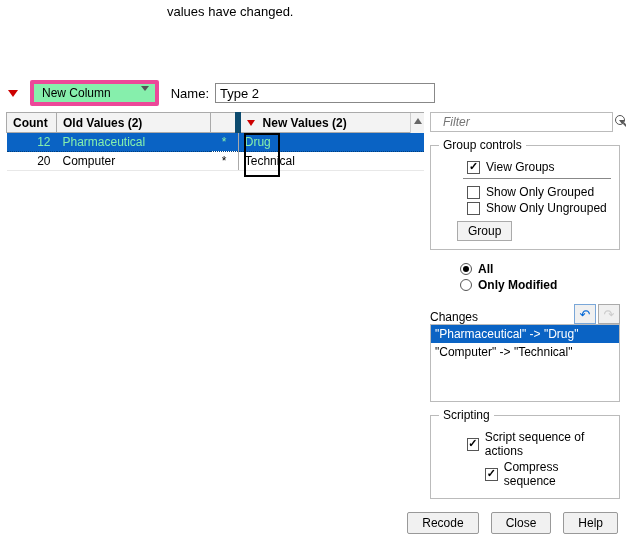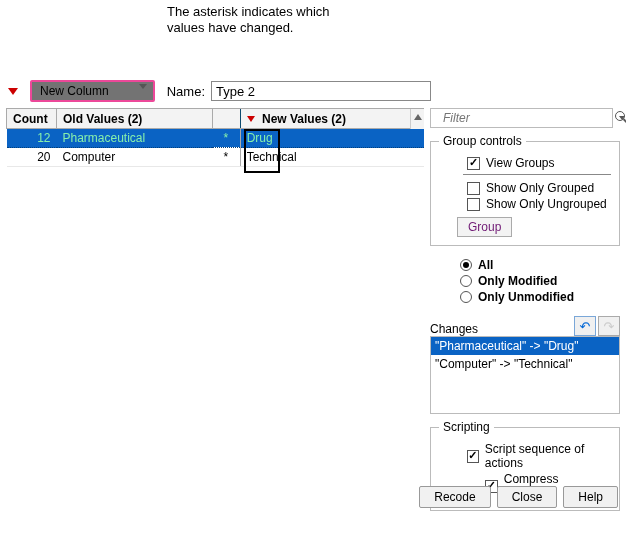--- a/index.html
+++ b/index.html
@@ -28,21 +28,21 @@
     border-left:5px solid transparent;
     border-right:5px solid transparent;
     border-top:7px solid #c00;
     vertical-align: middle;
   }
   .red-tri.small { border-left-width:4px;border-right-width:4px;border-top-width:6px;}
   .topbar { display:flex; align-items:center; gap:6px; }
   .topbar .menu-tri { margin-right:4px; padding:2px; }
   .combo {
     display:flex; align-items:flex-start; gap:30px;
-    border:2px solid #ec4899; background:#737373;
+    border:4px solid #ec4899; background:#86efac;
     padding:2px 6px 2px 8px; font-size:12px;
     border-radius:2px;
   }
   .combo .chev {
     display:inline-block; width:0;height:0;
     border-left:4px solid transparent;
     border-right:4px solid transparent;
     border-top:5px solid #555;
   }
   .name-label { margin-left:6px; font-size:13px; }
@@ -56,21 +56,21 @@
   .table { border-collapse:collapse; width:100%; background:#fff; font-size:12px; }
   .table th {
     background:#f3f3f3; border-top:1px solid #aaa; border-bottom:1px solid #aaa;
     font-weight:600; text-align:left; padding:2px 6px; position:relative;
     height:20px;
   }
   .table td { padding:2px 6px; border-bottom:1px solid #e8e8e8; height:18px;}
   .count-col { text-align:right; width:50px; }
   .th-count { text-align:center; width:50px; border-left:1px solid #aaa;}
   .th-old { border-left:1px solid #aaa; }
-  .th-new { border-left:1px solid #0c4a6e; }
+  .th-new { border-left:6px solid #0c4a6e; }
   .sort-arrow {
     display:inline-block;width:0;height:0;
     border-left:4px solid transparent;border-right:4px solid transparent;
     border-bottom:6px solid #666; vertical-align:middle; margin-left:4px;
   }
   .row-sel { background:#0a63c4; color:#86efac; }
   .row-sel td { border-top:1px dotted #004080; border-bottom:1px dotted #004080;}
   .star-col { width:28px; text-align:center; position:relative;}
   .newval-col { border-left:1px solid #aaa; }
   .highlight-box {
@@ -108,54 +108,53 @@
   }
   legend { font-size:12px; padding:0 4px; }
   .chk-row, .rad-row { display:flex; align-items:center; gap:6px; margin:2px 0; font-size:12px;padding-left:28px; }
   .chk { width:13px;height:13px;border:1px solid #555;background:#fff;display:inline-flex;align-items:center;justify-content:center;font-size:11px;line-height:1;}
   .chk.checked::after { content:"✓"; color:#000; font-weight:bold; position:relative; top:-1px;}
   .rad { width:12px;height:12px;border:1px solid #555;border-radius:50%;display:inline-flex;align-items:center;justify-content:center;}
   .rad.on::after { content:"";width:6px;height:6px;background:#000;border-radius:50%;}
   .hr-small { border:0;border-top:1px solid #888; margin:4px 0 6px 24px; }
   .btn-small {
     border:1px solid #aaa; background:#f3f3f3; padding:2px 10px; font-size:12px;
-    color:#701a75;
+    color:#000000;
   }
   .changes-hdr { display:flex; align-items:flex-end; justify-content:space-between; }
   .undo-redo { display:flex; gap:2px; }
   .sq-btn {
     width:22px;height:20px;border:1px solid #aaa;background:#f0f0f0;
     display:inline-flex;align-items:center;justify-content:center;font-size:13px;
   }
   .sq-btn.enabled { color:#0066d6; border-color:#7aa7d8; }
   .sq-btn.disabled { color:#ccc; }
   .changes-list {
     border:1px solid #bbb; height:78px; overflow:hidden; background:#fff;
     font-size:12px;
   }
   .changes-list .item { padding:2px 4px; }
   .changes-list .item.sel { background:#0a63c4; color:#fff;}
   .indent { margin-left:18px; }
   .footer-btns {
-    position:absolute; right:8px; bottom:26px;
-    display:flex; gap:6px;border-radius:10px;
+    position:absolute; right:8px; bottom:0;
+    display:flex; gap:12px;border-radius:10px;
   }
   .footer-btns button {
     border:1px solid #999; background:#f1f1f1; padding:3px 14px; font-size:12px;
     border-radius:2px;
   }
   .scroll-edge { position:absolute; right:0; top:0; width:14px;height:20px;
     border-left:1px solid #ccc;background:#f3f3f3; text-align:center;}
   .scroll-edge .sort-arrow{margin:0;}
 </style>
 </head>
 <body>
 
 <div class="annotation">
-  <div>The asterisk indicates which</div>
   <div>values have changed.</div>
 </div>
 
 <div class="work-area">
 
   <div class="topbar">
     <span class="menu-tri"><span class="red-tri"></span></span>
     <div class="combo">
       <span>New Column</span>
       <span class="chev"></span>
@@ -226,24 +225,20 @@
 
       <div style="padding:4px 2px;font-weight:bold;">
         <div class="rad-row">
             <span class="rad on"></span>
             <span>All</span>
           </div>
         <div class="rad-row">
             <span class="rad"></span>
             <span>Only Modified</span>
           </div>
-        <div class="rad-row">
-            <span class="rad"></span>
-            <span>Only Unmodified</span>
-          </div>
       </div>
 
       <div>
         <div class="changes-hdr">
           <span>Changes</span>
           <span class="undo-redo">
             <span class="sq-btn enabled">↶</span>
             <span class="sq-btn disabled">↷</span>
           </span>
         </div>

